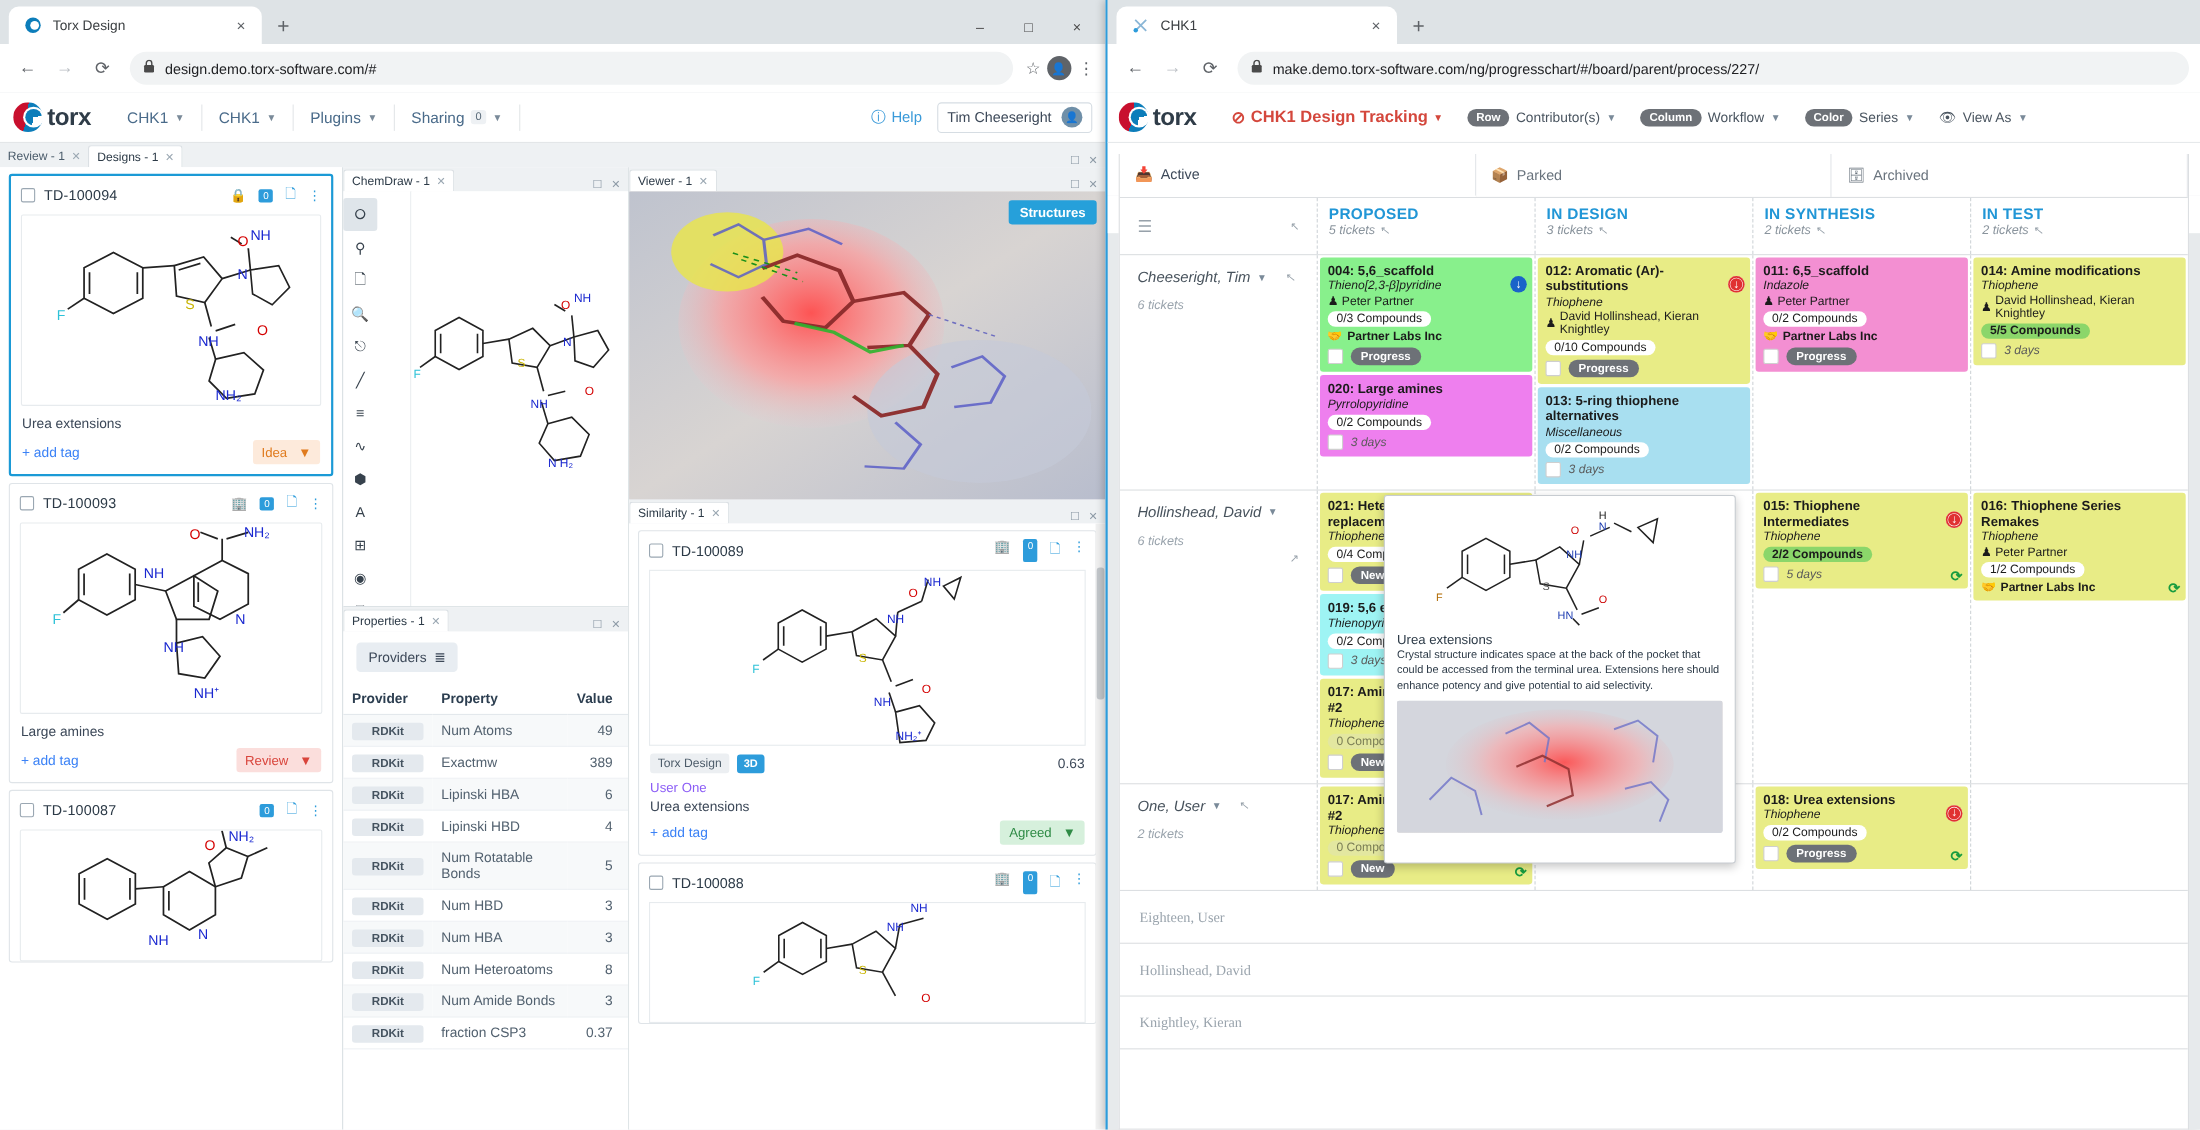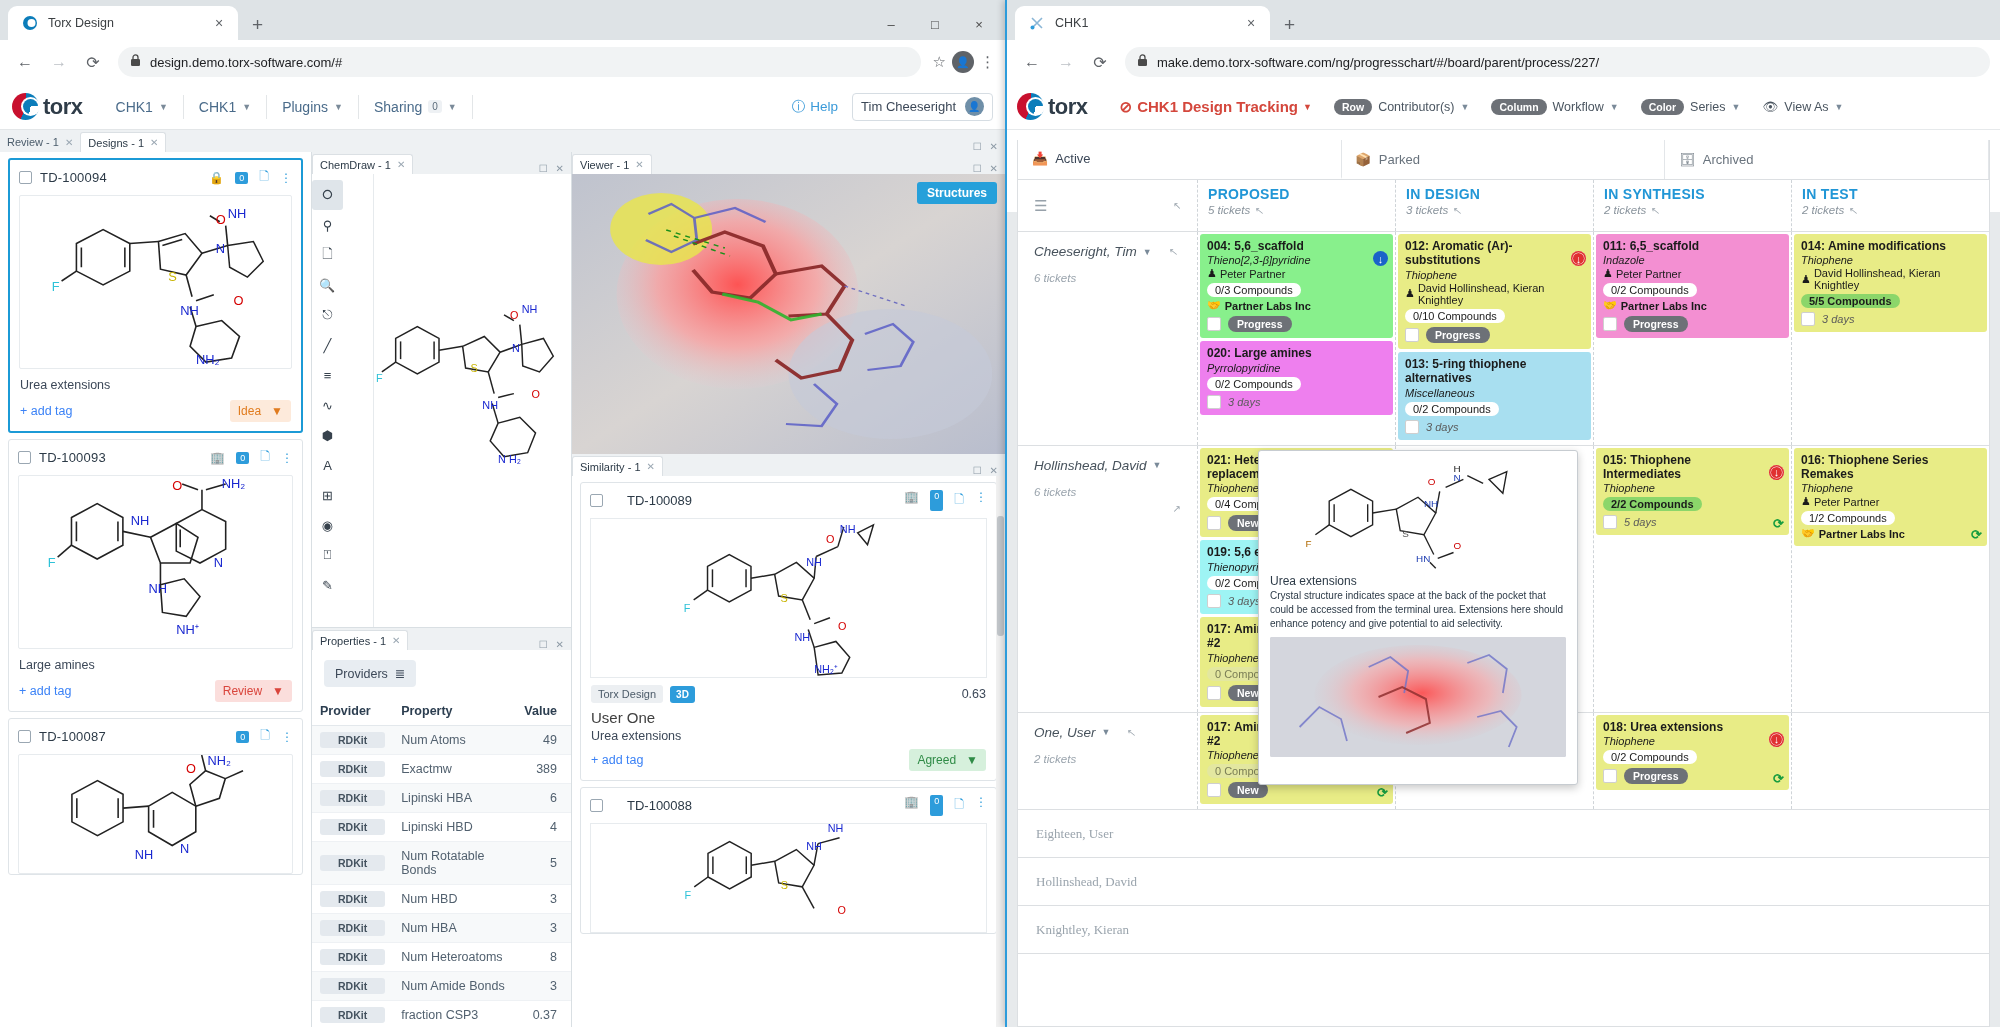--- a/index.html
+++ b/index.html
@@ -89,21 +89,21 @@
   .chem-canvas { flex:1; background:#fff; position:relative; }
 
   
   .col-view { flex:1; display:flex; flex-direction:column; min-width:0; }
   .viewer3d { height:280px; background:linear-gradient(150deg,#c7c9cf 0%,#d9d5d2 35%,#c3c7d4 100%); position:relative; overflow:hidden;}
   .struct-badge { position:absolute; right:8px; top:8px; background:#26a0da; color:#fff; font-size:12px; padding:4px 10px;
                   border-radius:3px; font-weight:bold; cursor:pointer;}
 
   
   .sim-card { margin:6px 8px 0; border:1px solid #dfe4e8; border-radius:3px; }
-  .sim-hdr { display:flex; align-items:center; gap:24px; padding:7px 9px; font-size:13px; color:#2c3a47;}
+  .sim-hdr { display:flex; align-items:center; gap:8px; padding:7px 9px; font-size:13px; color:#2c3a47;}
   .sim-struct { border:1px solid #e7ebee; margin:0 9px; height:160px; position:relative; }
   .sim-tags { display:flex; align-items:center; gap:7px; padding:7px 10px 0;}
   .tag-grey { background:#eceff2; color:#4c5b69; font-size:11px; padding:3px 7px; border-radius:3px;}
   .tag-3d { background:#2d9cdb; color:#fff; font-size:10px; padding:3px 6px; border-radius:3px; font-weight:bold;}
   .sim-score { margin-left:auto; font-size:12.5px; color:#3c4858;}
 
   
   .col-props { width:258px; border-left:1px solid #d9dfe3; display:flex; flex-direction:column; background:#fff;}
   .provbtn { margin:10px 0 0 12px; background:#e8edf2; border-radius:4px; padding:6px 11px; font-size:12.5px; color:#3c4858;
              display:inline-flex; align-items:center; gap:7px; width:fit-content; cursor:pointer;}
@@ -458,21 +458,21 @@
               <text x="138" y="42" font-size="11" fill="#d40000" font-family="Liberation Sans, sans-serif">O</text>
               <text x="150" y="36" font-size="11" fill="#1a28d0" font-family="Liberation Sans, sans-serif">NH</text>
               <text x="140" y="76" font-size="11" fill="#1a28d0" font-family="Liberation Sans, sans-serif">N</text>
               <text x="160" y="122" font-size="11" fill="#d40000" font-family="Liberation Sans, sans-serif">O</text>
               <text x="110" y="134" font-size="11" fill="#1a28d0" font-family="Liberation Sans, sans-serif">NH</text>
               <text x="126" y="188" font-size="11" fill="#1a28d0" font-family="Liberation Sans, sans-serif">N H₂</text>
             </svg>
           </div>
         </div>
 
-        <div class="col-props" style="width:100%; border-left:none; border-top:1px solid #d9dfe3; height:400px;">
+        <div class="col-props" style="width:100%; border-left:none; border-top:1px solid #d9dfe3; height:476px;">
           <div class="panel-tabbar">
             <div class="ptab active">
               <span>Properties - 1</span>
               <span class="x">✕</span>
             </div>
             <div class="pt-ctrl">
               <span>☐</span>
               <span>✕</span>
             </div>
           </div>
@@ -650,21 +650,21 @@
                 <text x="170" y="112" font-size="11" fill="#d40000" font-family="Liberation Sans, sans-serif">O</text>
                 <text x="126" y="124" font-size="11" fill="#1a28d0" font-family="Liberation Sans, sans-serif">NH</text>
                 <text x="146" y="156" font-size="11" fill="#1a28d0" font-family="Liberation Sans, sans-serif">NH₂⁺</text>
               </svg>
             </div>
             <div class="sim-tags">
               <span class="tag-grey">Torx Design</span>
               <span class="tag-3d">3D</span>
               <span class="sim-score">0.63</span>
             </div>
-            <div style="padding:6px 10px 0; font-size:15px; color:#404040;">User One</div>
+            <div style="padding:6px 10px 0; font-size:12px; color:#8b5cf6;">User One</div>
             <div style="padding:3px 10px 0; font-size:12.5px; color:#3c4858;">Urea extensions</div>
             <div class="dcard-foot" style="padding-top:6px;">
               <span class="addtag">+ add tag</span>
               <span class="statebtn st-agreed">
                 <span>Agreed</span>
                 <span>▼</span>
               </span>
             </div>
           </div>
 

